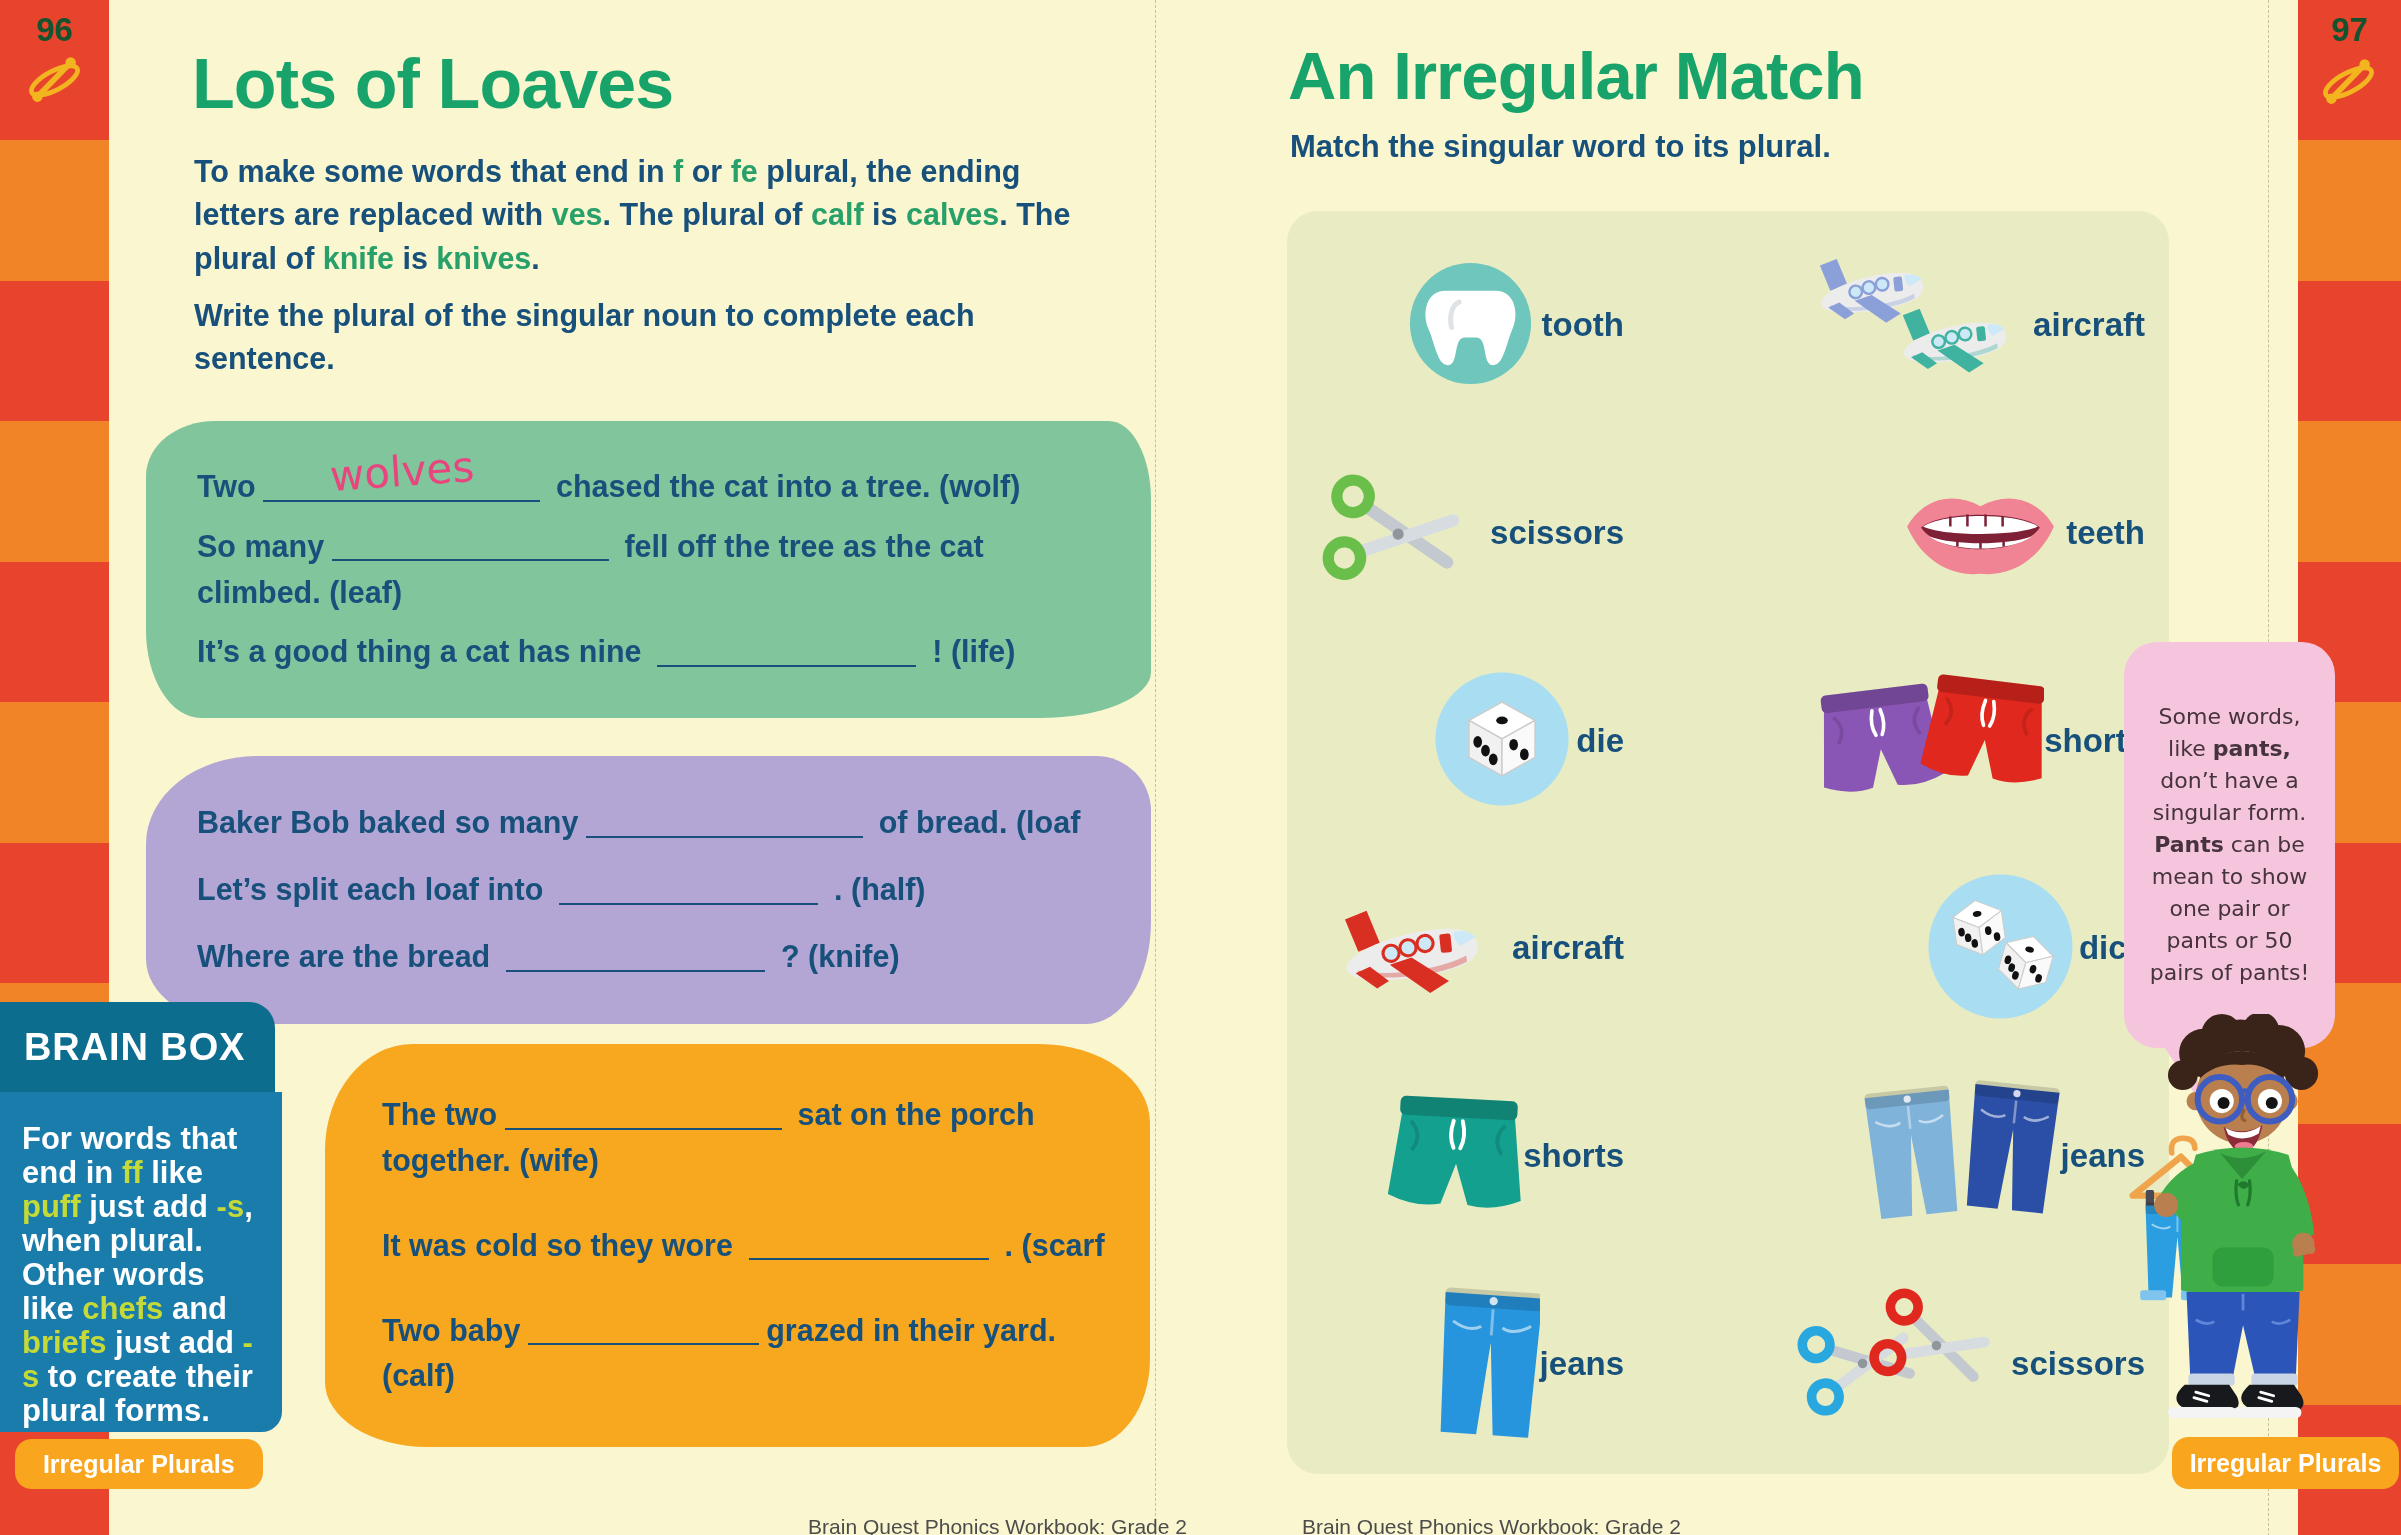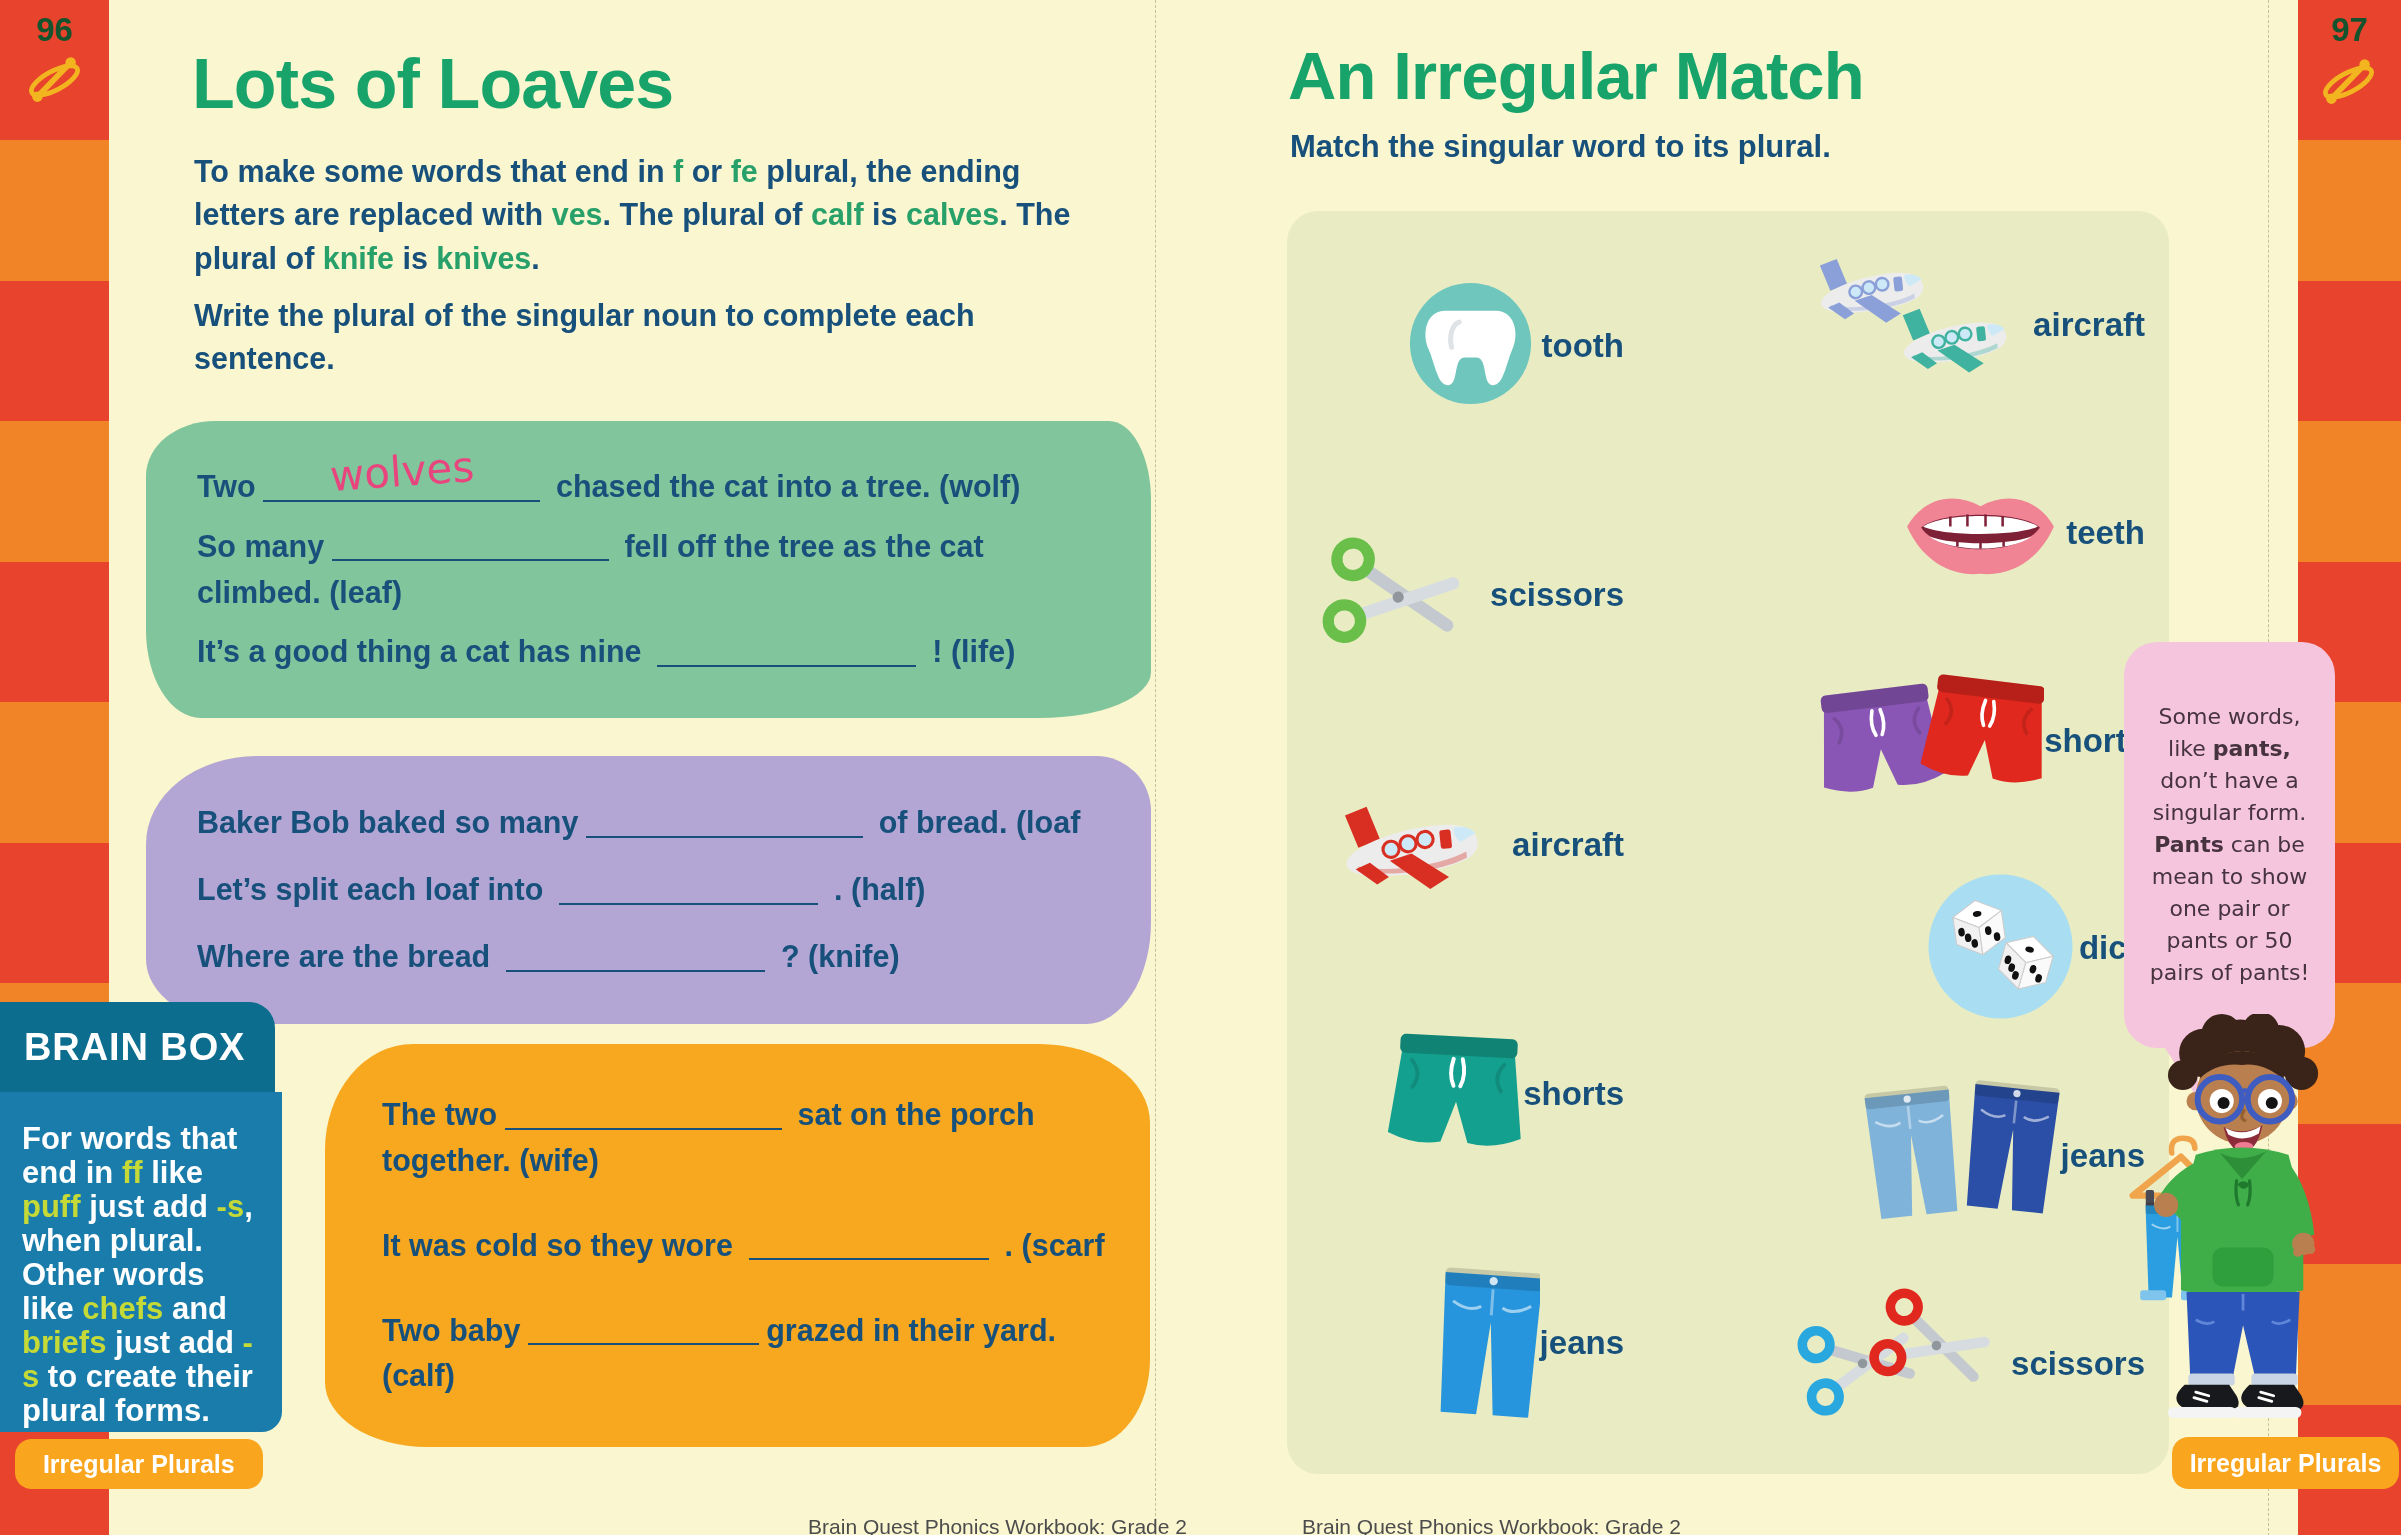--- a/index.html
+++ b/index.html
@@ -254,20 +254,31 @@
         <svg width="194" height="139" viewBox="0 0 210 150">
           <g transform="translate(35,18) scale(1.35) rotate(8 55 45)" style="color:#6abf4b">
               <use href="#sym-scissors"></use>
             </g>
         </svg>
       </div>
       <div class="match-label">scissors</div>
     </div>
     <div class="match-item">
       <div class="mi">
+        <svg width="148" height="148" viewBox="0 0 160 160">
+          <circle cx="80" cy="80" r="72" fill="#a9def2"></circle>
+          <g transform="translate(80,82) scale(1.05)">
+              <use href="#sym-die"></use>
+            </g>
+        </svg>
+      </div>
+      <div class="match-label">die</div>
+    </div>
+    <div class="match-item">
+      <div class="mi">
         <svg width="199" height="129" viewBox="0 0 215 140">
           <g transform="translate(20,25) scale(1.35)" style="color:#d92f23">
               <use href="#sym-plane"></use>
             </g>
         </svg>
       </div>
       <div class="match-label">aircraft</div>
     </div>
     <div class="match-item">
       <div class="mi">

